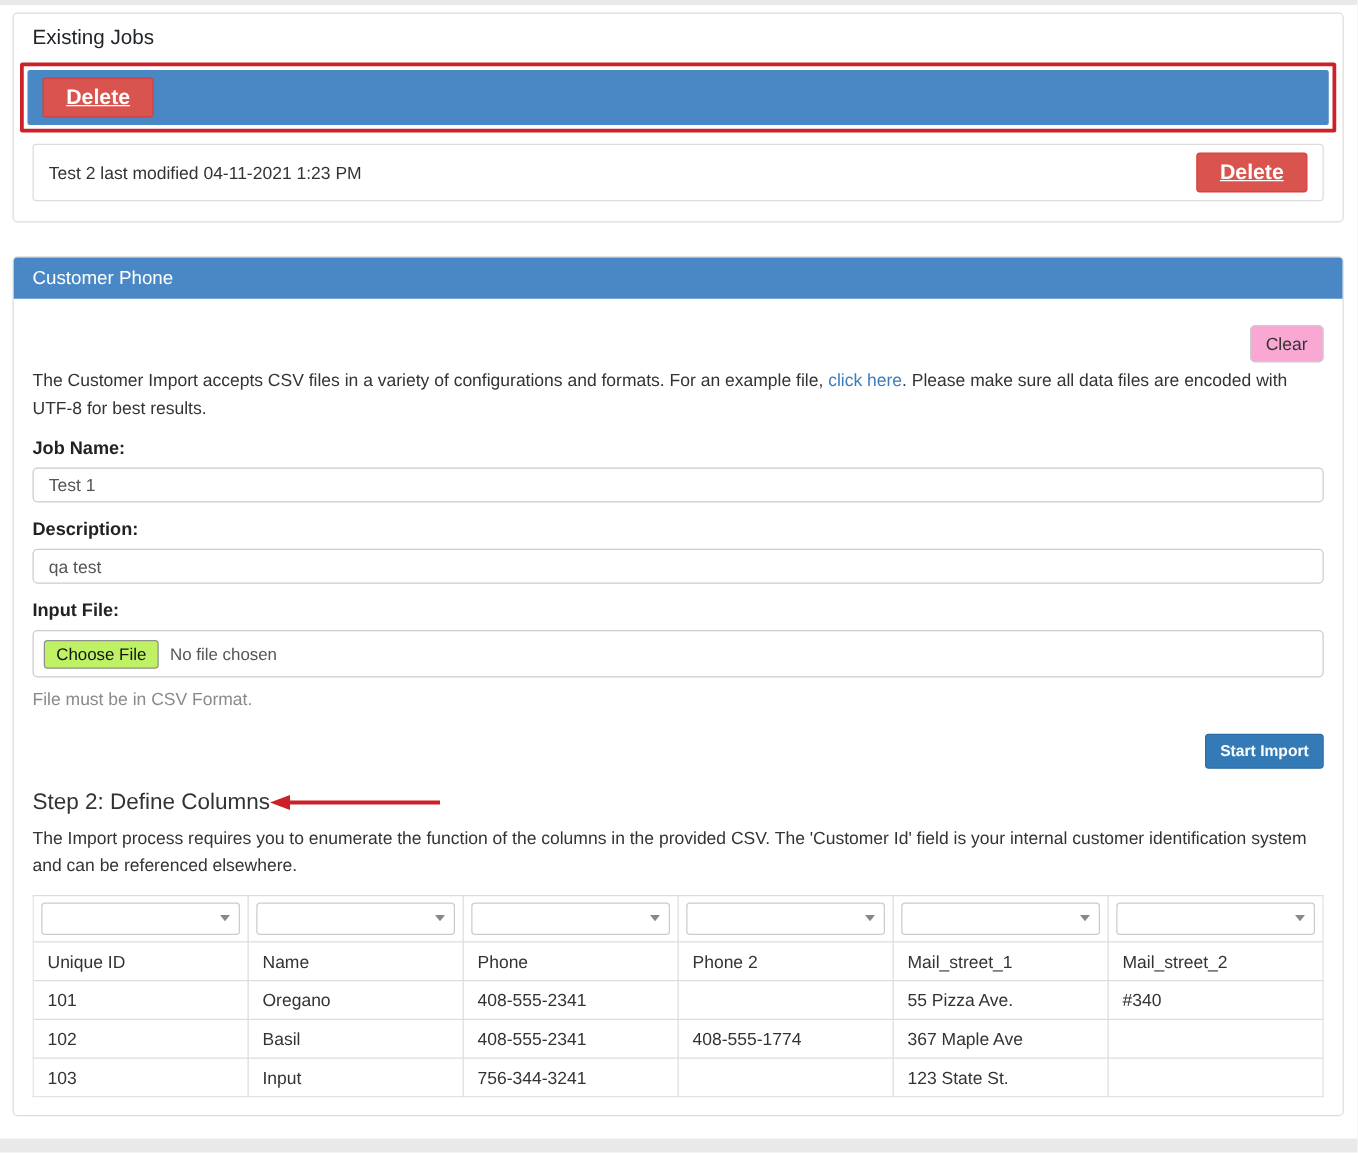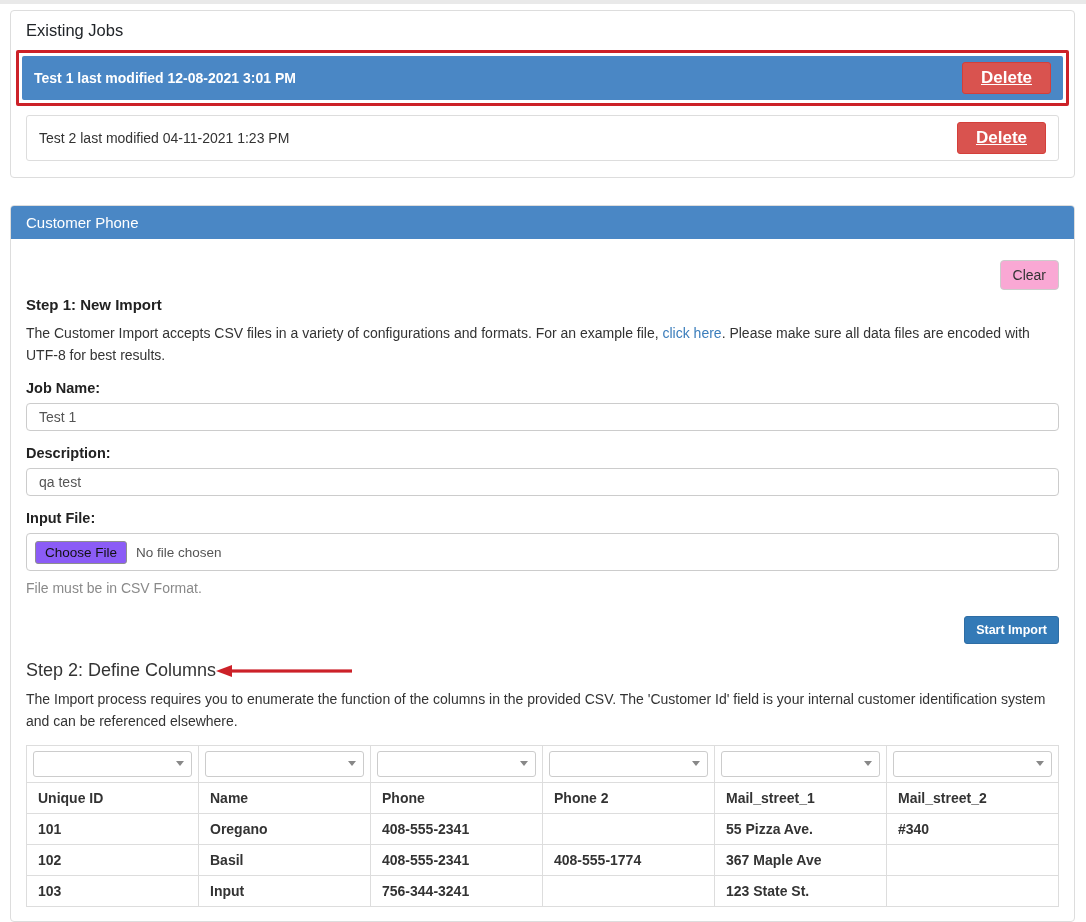--- a/index.html
+++ b/index.html
@@ -139,21 +139,21 @@
     width:100%;
     height:38px;
     border:1px solid #ccc;
     border-radius:4px;
     display:flex;
     align-items:center;
     gap:9px;
     padding:0 8px;
   }
   .choose-file-btn{
-    background:#8b5cf6;
+    background:#bef264;
     border:1px solid #8f8f8f;
     border-radius:3px;
     padding:3px 9px;
     font-size:13.5px;
     color:#111;
     cursor:pointer;
     font-family:inherit;
   }
   .file-chosen{color:#555;font-size:13.5px;}
   .hint{color:#8a8a8a;font-size:14px;margin:9px 0 20px;}
@@ -174,21 +174,21 @@
   .step2-heading-row{
     display:flex;
     align-items:center;
     gap:0;
     margin:14px 0 8px;
   }
   .step2-heading{font-size:18px;font-weight:400;color:#333;}
   .arrow-fill{fill:var(--annotation-red,#cc2128);}
 
   
-  .table-wrap{margin-top:0;overflow:hidden;font-weight:bold;}
+  .table-wrap{margin-top:0;overflow:hidden;}
   table.preview{
     width:100%;
     border-collapse:collapse;
     table-layout:fixed;
     font-size:14px;
     color:#333;
   }
   table.preview td{
     border:1px solid #ddd;
     padding:7px 11px;
@@ -221,40 +221,38 @@
 </head>
 <body>
 
 <div class="page">
 
   <div class="jobs-panel">
     <div class="jobs-title">Existing Jobs</div>
     <div class="jobs-list">
       <div class="annotation-box">
         <div class="job-row active">
-          <span>Test 1 last modified 12-08-2021 3:01 PM</span>
           <button class="btn-delete">Delete</button>
         </div>
       </div>
       <div class="job-row plain">
         <span>Test 2 last modified 04-11-2021 1:23 PM</span>
         <button class="btn-delete">Delete</button>
       </div>
     </div>
   </div>
 
   <div class="import-panel">
     <div class="panel-header">Customer Phone</div>
     <div class="panel-body">
 
       <div class="clear-row">
         <button class="btn-default">Clear</button>
       </div>
 
-      <div class="step1-heading">Step 1: New Import</div>
 
       <p class="desc"><span>The Customer Import accepts CSV files in a variety of configurations and formats. For an example file, </span><a href="#">click here</a><span>. Please make sure all data files are encoded with UTF-8 for best results.</span></p>
 
       <label class="field-label">Job Name:</label>
       <input class="text-input" type="text" value="Test 1" style="">
 
       <label class="field-label">Description:</label>
       <input class="text-input" type="text" value="qa test" style="">
 
       <label class="field-label">Input File:</label>

